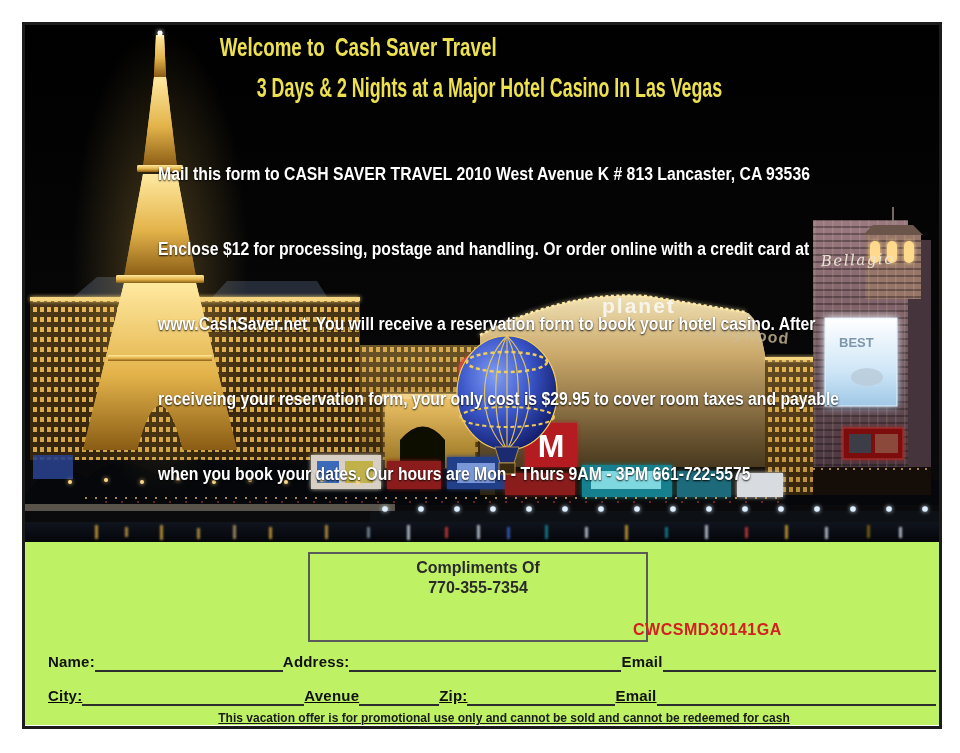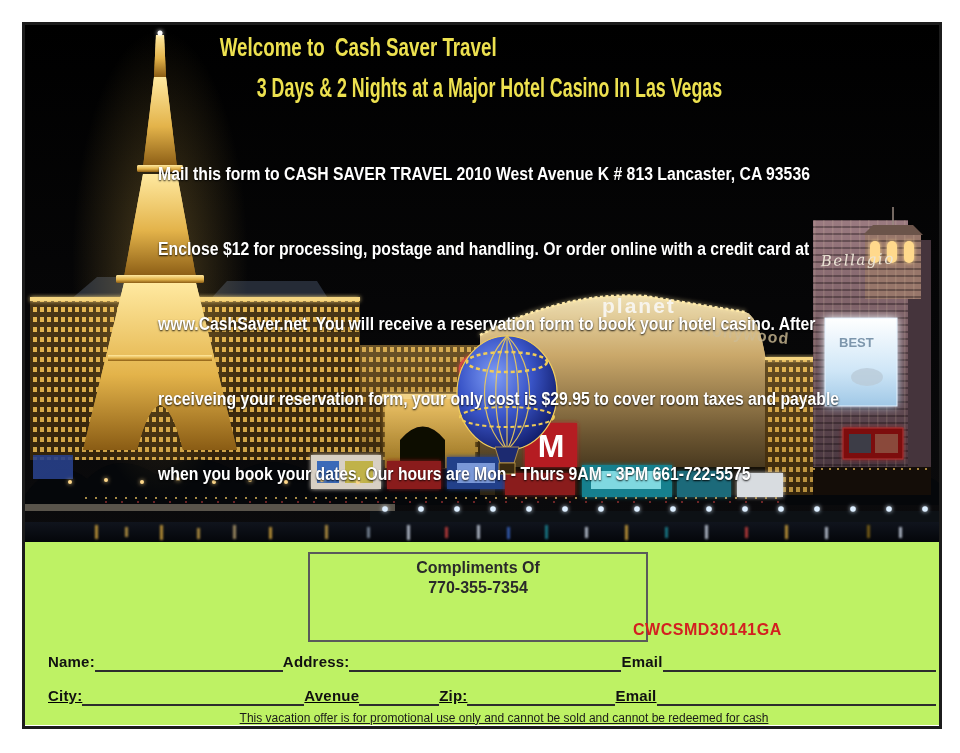--- a/index.html
+++ b/index.html
@@ -27,21 +27,21 @@
            padding-top:4px;color:#222;}
   .compbox div{font-weight:bold;font-size:16px;line-height:20px;color:#2a2a2a;}
   .code{position:absolute;left:608px;top:79px;font-weight:bold;font-size:16px;
         letter-spacing:.5px;color:var(--rd);}
   .frow{position:absolute;left:23px;right:3px;display:flex;align-items:flex-end;height:22px;}
   .r1{top:108px;} .r2{top:142px;text-decoration:underline;}
   .flabel{font-weight:bold;font-size:15px;line-height:20px;color:#111;letter-spacing:.2px;}
   .blank{height:20px;border-bottom:2px solid #2d2d2d;}
   .grow{flex:1;}
   .footnote{position:absolute;left:0;right:0;top:169px;text-align:center;
-            font-weight:normal;font-size:12px;color:#1a1a1a;transform:translateX(22px);
+            font-weight:bold;font-size:12px;color:#1a1a1a;transform:translateX(22px);
             text-decoration:underline;text-decoration-thickness:1px;}
 </style>
 </head>
 <body>
 
 <div class="sheet">
   <div class="frame">
 
     <div class="photo">
       <svg width="914" height="517" viewBox="0 0 914 517">

